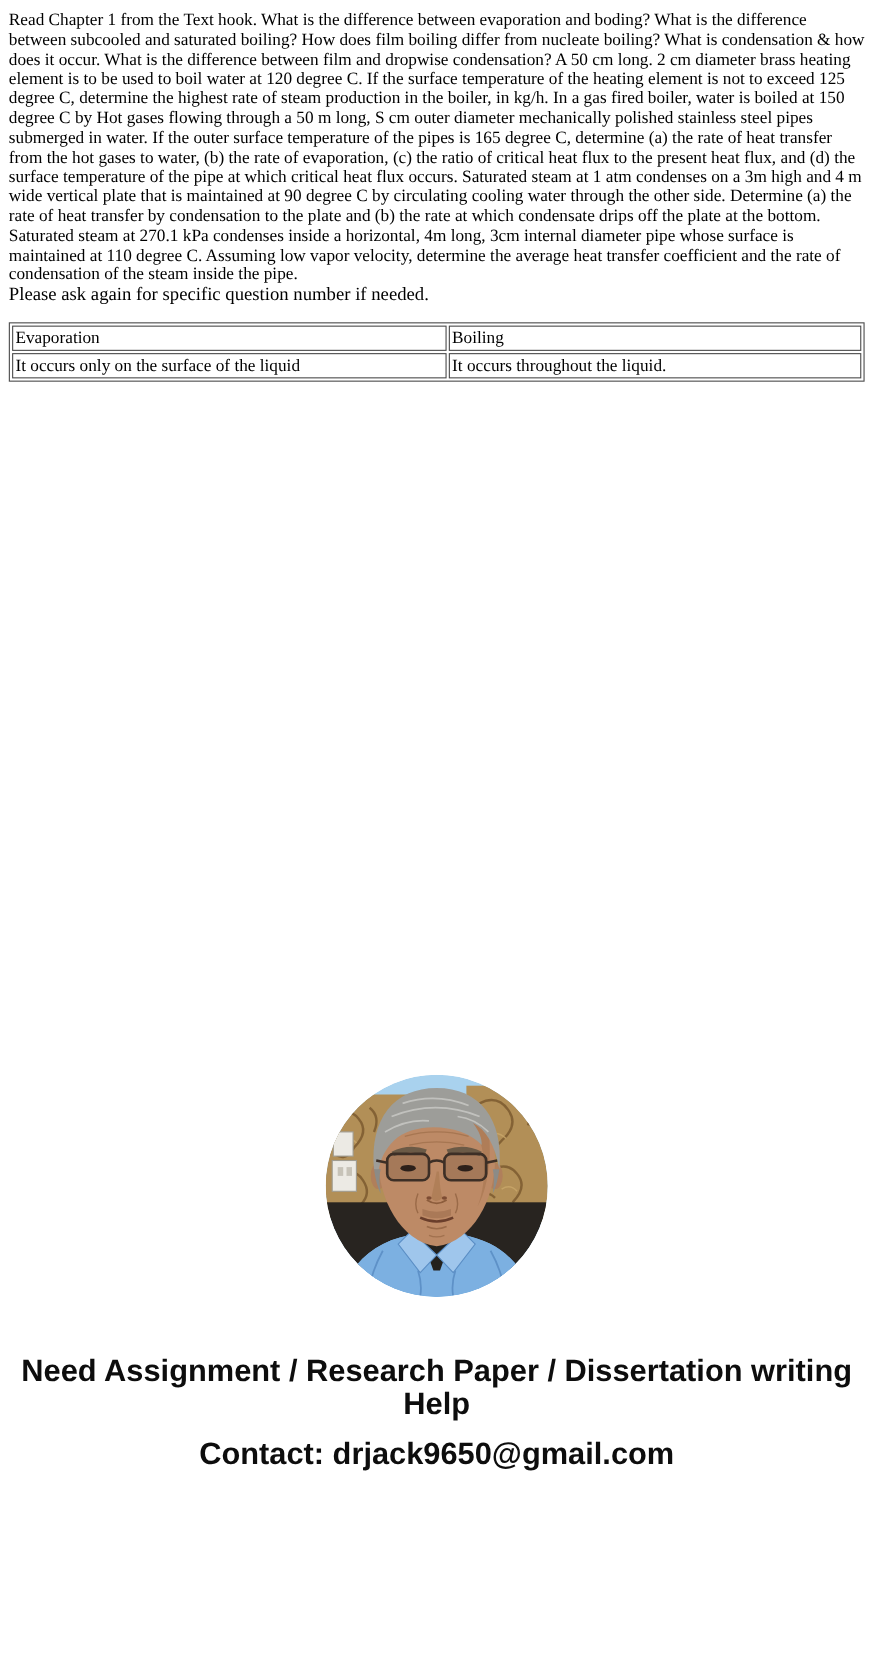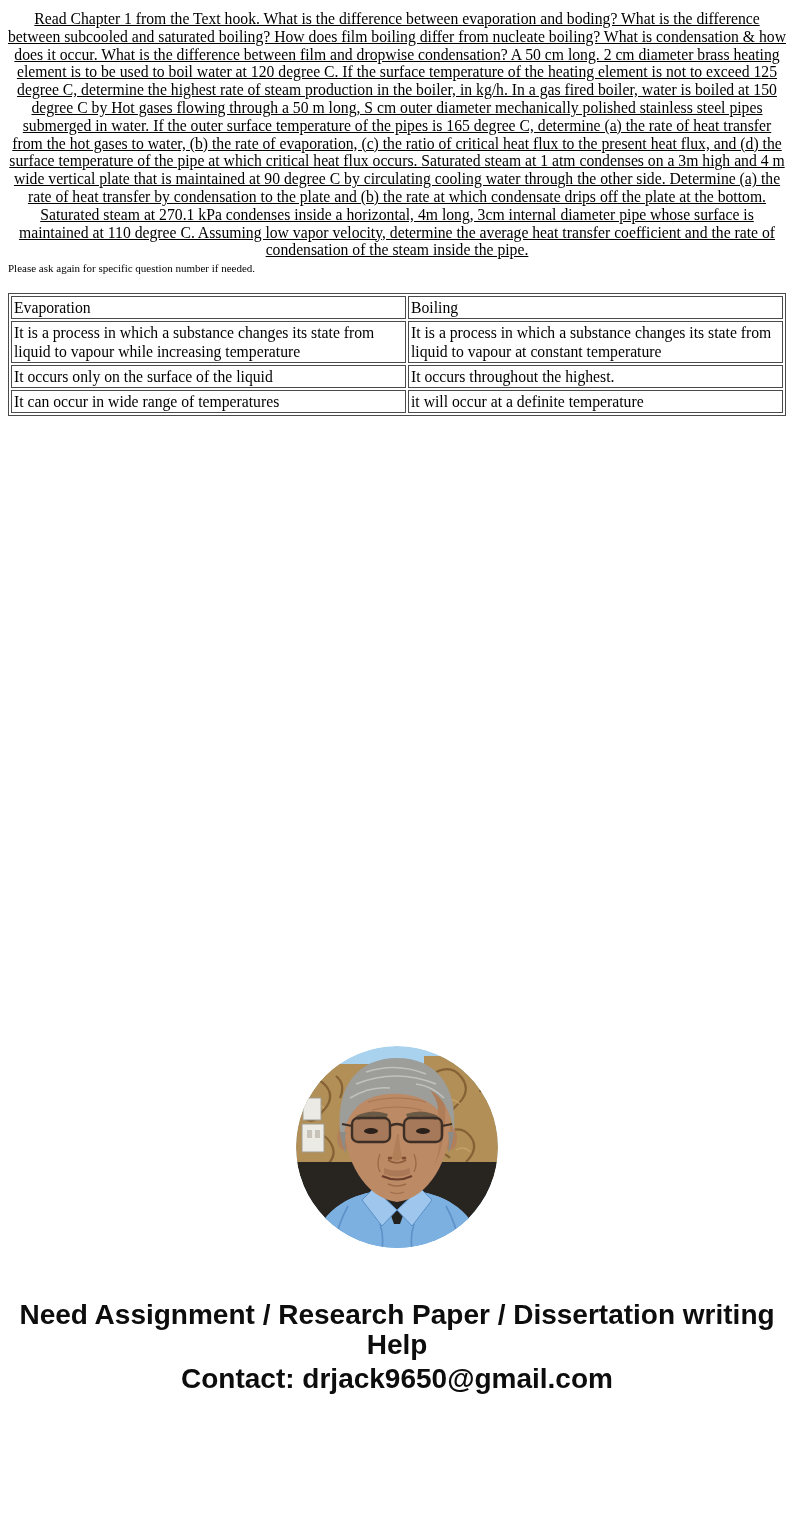--- a/index.html
+++ b/index.html
@@ -10,31 +10,30 @@
     padding: 8px;
     background: #ffffff;
     color: #000000;
     font-family: "Liberation Serif", serif;
     overflow: hidden;
   }
   .question {
     margin: 2px 0 0 0;
     font-size: 15.7px;
     line-height: 17.8px;
-    text-align: center;
-    text-decoration: underline;
+    text-align: left;
   }
   h3.solution {
     font-family: "Liberation Serif", serif;
     font-size: 18.5px;
     font-weight: bold;
     margin: 21px 0 20px 0;
   }
   .note {
-    font-size: 11px;
+    font-size: 17px;
     line-height: 18px;
     margin: 0 0 16px 0;
   }
   table.cmp {
     width: 100%;
     border-collapse: separate;
     border-spacing: 2px;
     border: 1px solid #4a4a4a;
   }
   table.cmp td {
@@ -55,49 +54,41 @@
   }
   .footer {
     margin-top: 52px;
     text-align: center;
     font-family: "Liberation Sans", sans-serif;
     font-weight: bold;
     font-size: 28px;
     line-height: 30px;
     color: #0d0d0d;
   }
-  .footer .line { margin: 4px 8px; }
+  .footer .line { margin: 16px 8px; }
 </style>
 </head>
 <body>
 
 <div class="page">
 
   <p class="question">Read Chapter 1 from the Text hook. What is the difference between evaporation and boding? What is the difference between subcooled and saturated boiling? How does film boiling differ from nucleate boiling? What is condensation &amp; how does it occur. What is the difference between film and dropwise condensation? A 50 cm long. 2 cm diameter brass heating element is to be used to boil water at 120 degree C. If the surface temperature of the heating element is not to exceed 125 degree C, determine the highest rate of steam production in the boiler, in kg/h. In a gas fired boiler, water is boiled at 150 degree C by Hot gases flowing through a 50 m long, S cm outer diameter mechanically polished stainless steel pipes submerged in water. If the outer surface temperature of the pipes is 165 degree C, determine (a) the rate of heat transfer from the hot gases to water, (b) the rate of evaporation, (c) the ratio of critical heat flux to the present heat flux, and (d) the surface temperature of the pipe at which critical heat flux occurs. Saturated steam at 1 atm condenses on a 3m high and 4 m wide vertical plate that is maintained at 90 degree C by circulating cooling water through the other side. Determine (a) the rate of heat transfer by condensation to the plate and (b) the rate at which condensate drips off the plate at the bottom. Saturated steam at 270.1 kPa condenses inside a horizontal, 4m long, 3cm internal diameter pipe whose surface is maintained at 110 degree C. Assuming low vapor velocity, determine the average heat transfer coefficient and the rate of condensation of the steam inside the pipe.</p>
 
 
   <p class="note">Please ask again for specific question number if needed.</p>
 
   <table class="cmp">
     <tbody>
       <tr>
         <td class="c0">Evaporation</td>
         <td class="c1">Boiling</td>
       </tr>
       <tr>
-        <td class="c0">It is a process in which a substance changes its state from liquid to vapour while increasing temperature</td>
-        <td class="c1">It is a process in which a substance changes its state from liquid to vapour at constant temperature</td>
-      </tr>
-      <tr>
         <td class="c0">It occurs only on the surface of the liquid</td>
-        <td class="c1">It occurs throughout the highest.</td>
-      </tr>
-      <tr>
-        <td class="c0">It can occur in wide range of temperatures</td>
-        <td class="c1">it will occur at a definite temperature</td>
+        <td class="c1">It occurs throughout the liquid.</td>
       </tr>
     </tbody>
   </table>
 
   <div class="avatar-wrap">
     <svg width="202" height="202" viewBox="0 0 202 202" aria-hidden="true">
       <defs>
         <clipPath id="avclip">
             <circle cx="101" cy="101" r="101"></circle>
           </clipPath>

